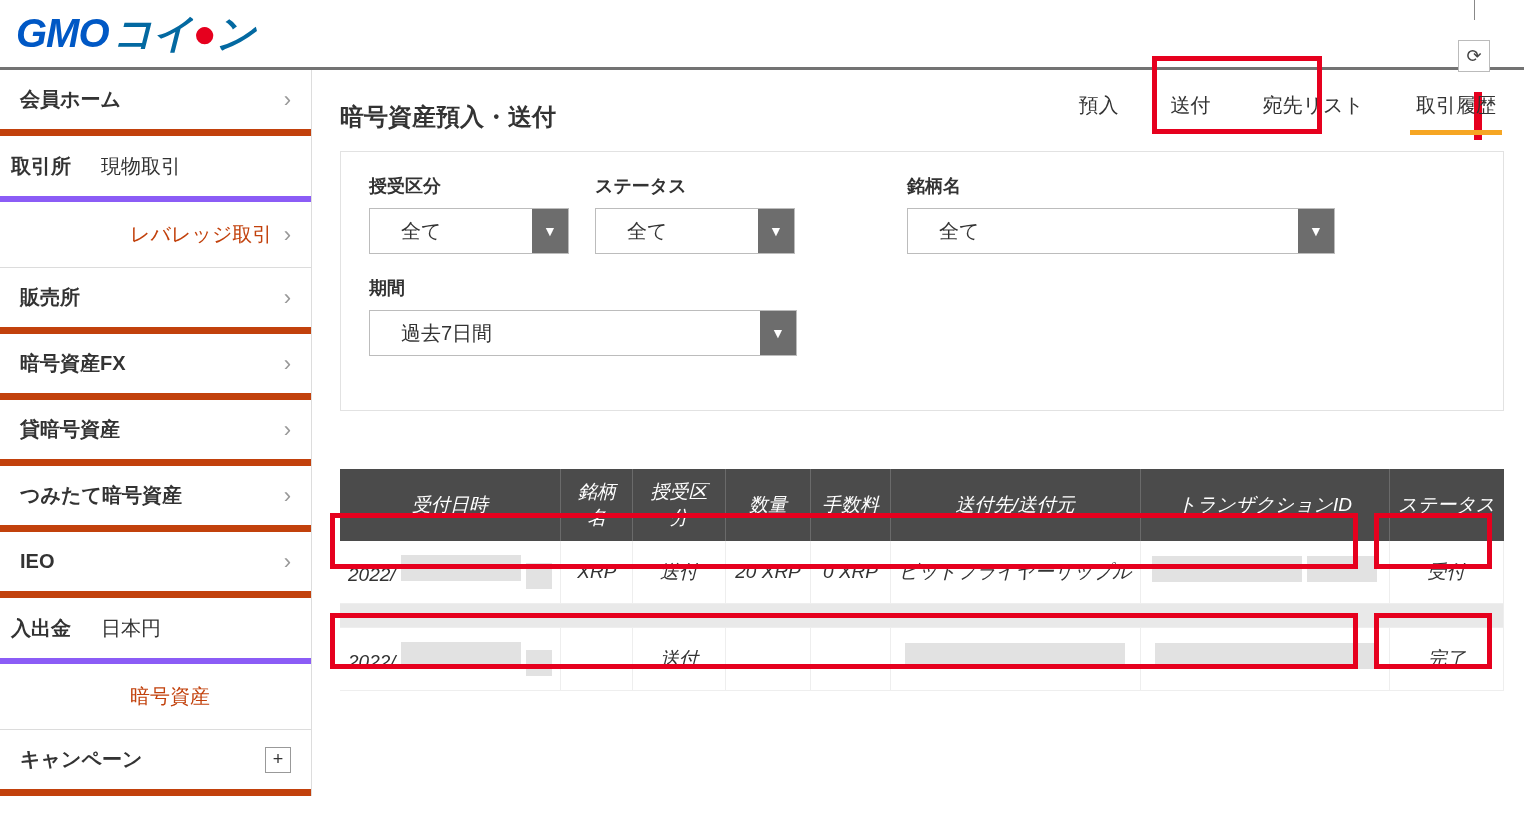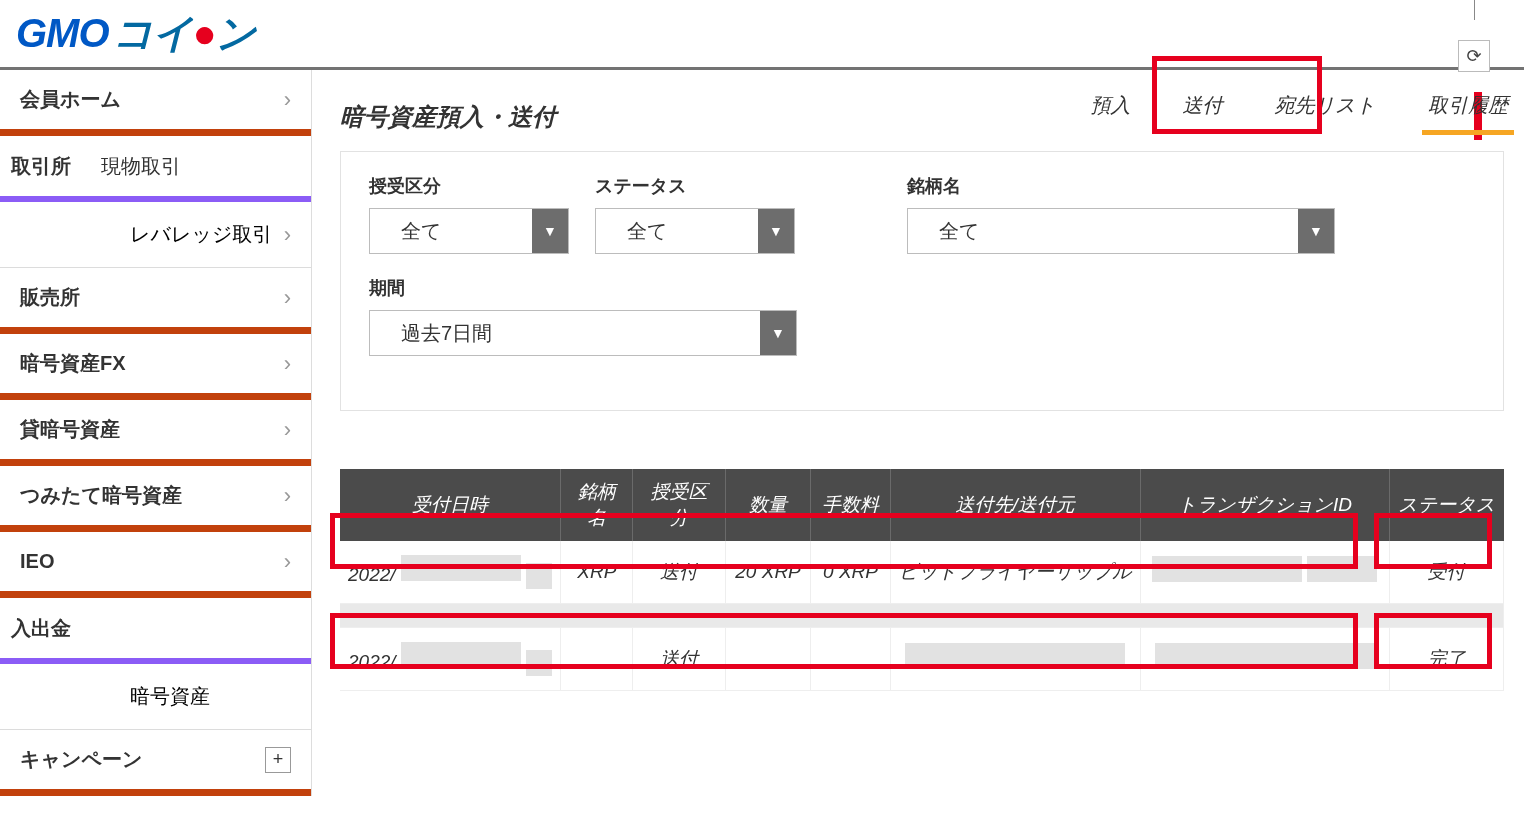--- a/index.html
+++ b/index.html
@@ -20,30 +20,30 @@
 
 .layout { display: flex; }
 .sidebar { width: 312px; flex: 0 0 312px; border-right: 1px solid #ddd; }
 .main { flex: 1; padding: 0; }
 
 
 .sb-item, .sb-item-sub { height: 66px; display: flex; align-items: center; justify-content: space-between; padding: 4px 20px; border-bottom: 7px solid #c2410c; cursor: pointer; font-size: 20px; color: #333; }
 .sb-item .label, .sb-item-sub .label { display: flex; align-items: baseline; }
 .sb-item .primary { font-weight: 700; }
 .sb-sub-row { height: 66px; display: flex; align-items: center; justify-content: space-between; border-bottom: 1px solid #dcdcdc; cursor: pointer; padding: 0 20px 0 0; }
-.sb-sub-row .sec-label { padding-left: 130px; font-size: 20px; color: #000000; }
+.sb-sub-row .sec-label { padding-left: 130px; font-size: 20px; color: #c2410c; }
 .sb-row-two { display: flex; align-items: center; justify-content: space-between; height: 66px; border-bottom: 6px solid #8b5cf6; padding: 0 11px; }
 .sb-row-two .left { font-weight: 700; font-size: 20px; white-space: nowrap; }
 .sb-row-two .right { font-size: 20px; color: #333; padding-left: 30px; flex: 1; }
 .chevron { color: #999; font-size: 22px; }
 .sb-active { color: #f6a623; }
 .plus-box { width: 26px; height: 26px; border: 1px solid #999; display: inline-flex; align-items: center; justify-content: center; font-size: 18px; color: #333; }
 
 
-.content-head { display: flex; align-items: flex-end; justify-content: space-between; padding: 22px 16px 0 28px; font-style: italic; }
+.content-head { display: flex; align-items: flex-end; justify-content: space-between; padding: 22px 28px 0 28px; }
 .content-title { font-size: 24px; font-weight: 700; }
 .tabs { display: flex; gap: 52px; align-items: flex-start; }
 .tab { font-size: 20px; color: #333; padding-bottom: 14px; cursor: pointer; position: relative; }
 .tab.active::after { content: ""; position: absolute; left: -6px; right: -6px; bottom: -2px; height: 5px; background: #f6a623; }
 
 
 .hl { position: absolute; border: 5px solid #e6001e; pointer-events: none; }
 
 
 .panel { margin: 18px 20px 0 28px; border: 1px solid #e2e2e2; padding: 22px 28px 32px 28px; }
@@ -138,20 +138,21 @@
     </div>
     <div class="sb-item">
       <span class="label">
           <span class="primary">IEO</span>
         </span>
       <span class="chevron">›</span>
     </div>
 
     <div class="sb-row-two">
       <span class="left">入出金</span>
+      <span class="right">日本円</span>
       <span class="chevron" style="visibility:hidden">›</span>
     </div>
     <div class="sb-sub-row">
       <span class="sec-label sb-active">暗号資産</span>
       <span class="chevron" style="visibility:hidden">›</span>
     </div>
 
     <div class="sb-item">
       <span class="label">
           <span class="primary">キャンペーン</span>

